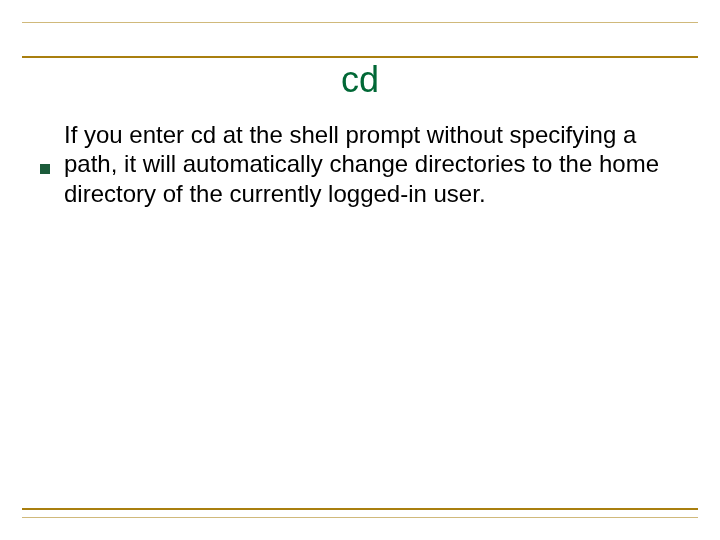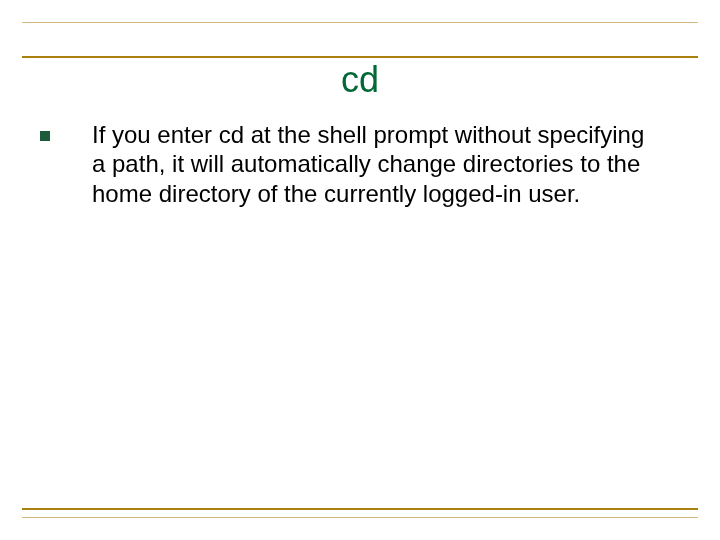--- a/index.html
+++ b/index.html
@@ -58,22 +58,21 @@
       font-weight: normal;
     }
     .content {
       position: absolute;
       top: 120px;
       left: 40px;
       right: 58px;
     }
     .bullet-row {
       display: flex;
-      align-items: flex-start;
-      gap: 28px;
+      align-items: center;
     }
     .bullet {
       width: 10px;
       height: 10px;
       background: #1b5b3a;
       margin-top: 11px;
       margin-right: 14px;
       flex-shrink: 0;
     }
     .body-text {

